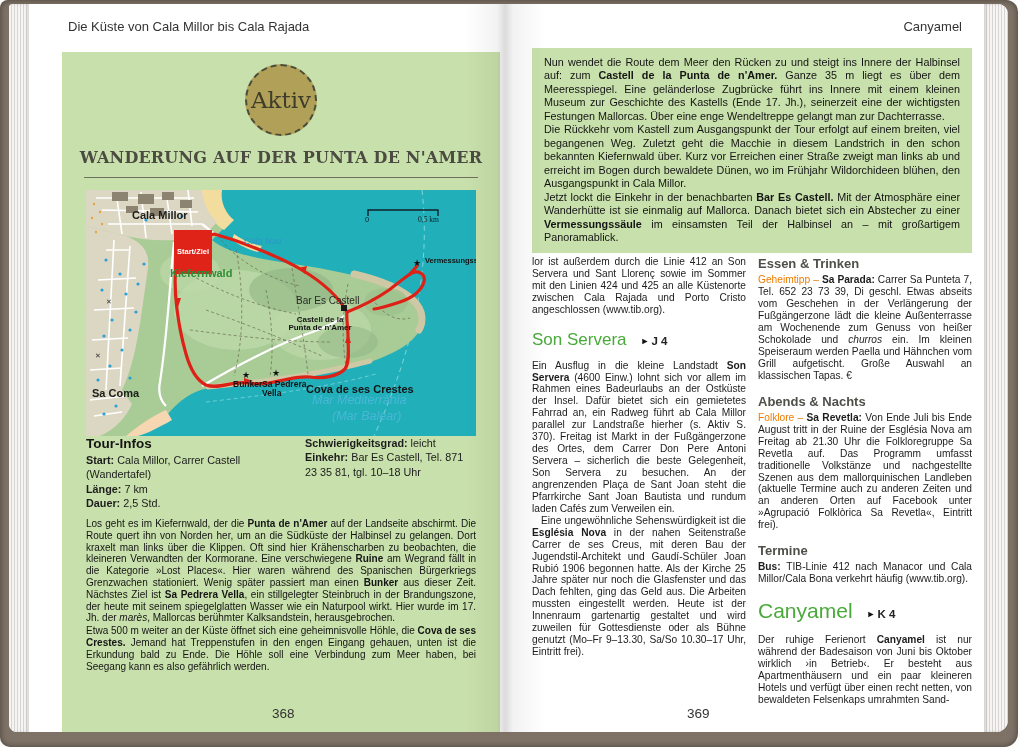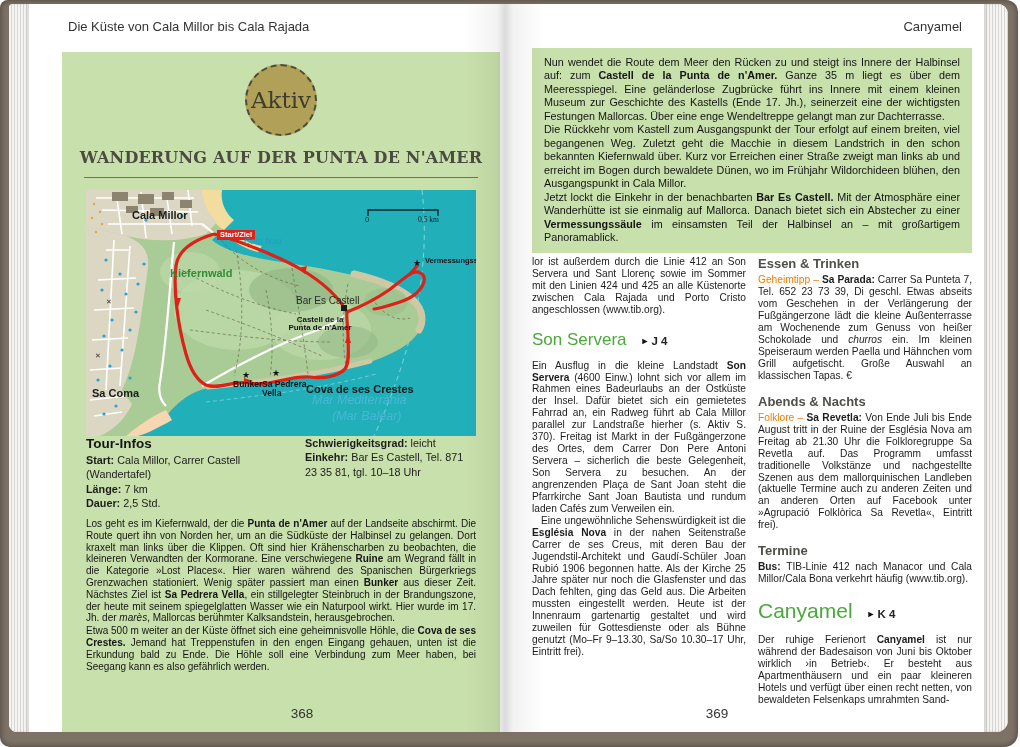--- a/index.html
+++ b/index.html
@@ -15,37 +15,37 @@
   .edge-right{right:0;width:24px;background:repeating-linear-gradient(90deg,#f6f5f3 0 2px,#d7d5d1 2px 3px);
     box-shadow:inset 2px 0 3px rgba(0,0,0,.15);}
   .spine{position:absolute;left:456px;top:0;bottom:0;width:80px;pointer-events:none;
     background:linear-gradient(90deg,rgba(0,0,0,0) 0%,rgba(0,0,0,.05) 40%,rgba(0,0,0,.14) 50%,rgba(0,0,0,.05) 60%,rgba(0,0,0,0) 100%);}
   .page{position:absolute;top:0;height:100%;color:#1c1c1c;}
   .page-left{left:19px;width:477px;}
   .page-right{left:496px;width:470px;text-decoration:underline;}
   .running-head{position:absolute;top:15px;font-size:13px;color:#333;}
   .rh-left{left:40px;}
   .rh-right{right:13px;}
-  .pagenum{position:absolute;top:702px;width:60px;text-align:center;font-size:13.5px;color:#333;}
+  .pagenum{position:absolute;top:702px;width:60px;font-size:13.5px;color:#333;}
   .pn-left{left:244px;}
   .pn-right{left:182px;}
 
   
   .greenbox-left{position:absolute;left:34px;top:48px;width:438px;height:742px;background:#c8e0ab;overflow:hidden;}
   .badge{width:72px;height:72px;margin:12px auto 0;border-radius:50%;background:#b1a158;
     border:2px dashed #4c4b38;box-sizing:border-box;display:flex;align-items:center;justify-content:center;
     font-family:"DejaVu Serif", serif;font-size:23px;color:#3e3d2c;}
   .tour-title{margin-top:12px;text-align:center;font-family:"DejaVu Serif", serif;font-weight:bold;
     font-size:16px;letter-spacing:.2px;color:#4b4b41;}
   .rule{margin:10px 22px 0;border-top:1px solid #70705e;}
   .map{position:relative;margin:12px auto 0;width:390px;height:246px;overflow:hidden;background:#21afba;}
   .map svg{position:absolute;left:0;top:0;}
   .mlabel{position:absolute;white-space:nowrap;line-height:1.05;}
   .ml-cala-millor{left:46px;top:20px;font-weight:bold;font-size:11px;color:#1d1d1b;}
-  .ml-start{left:88px;top:40px;background:#e02318;color:#fff;font-weight:bold;font-size:7.5px;padding:1px 3px;margin-left:43px;}
+  .ml-start{left:88px;top:40px;background:#e02318;color:#fff;font-weight:bold;font-size:7.5px;padding:18px 3px;}
   .ml-cala-nau{left:158px;top:47px;font-style:italic;font-size:9px;color:#2e96c8;}
   .ml-kiefernwald{left:84px;top:78px;font-weight:bold;font-size:11px;color:#2f8c36;}
   .ml-bar{left:210px;top:106px;font-size:10px;color:#2a2a26;}
   .ml-castell{left:202px;top:126px;width:64px;white-space:normal;text-align:center;font-weight:bold;font-size:8px;color:#141414;}
   .ml-vermessung{left:339px;top:67px;font-weight:bold;font-size:7.5px;color:#141414;}
   .ml-bunker{left:147px;top:190px;font-weight:bold;font-size:8.5px;color:#141414;}
   .ml-pedrera{left:176px;top:190px;width:46px;white-space:normal;font-weight:bold;font-size:8.5px;color:#141414;}
   .ml-cova{left:220px;top:194px;font-weight:bold;font-size:11px;color:#141414;}
   .ml-sa-coma{left:6px;top:198px;font-weight:bold;font-size:11px;color:#1d1d1b;}
   .ml-mar1{left:226px;top:204px;font-style:italic;font-size:12.5px;color:#49b7d6;}

